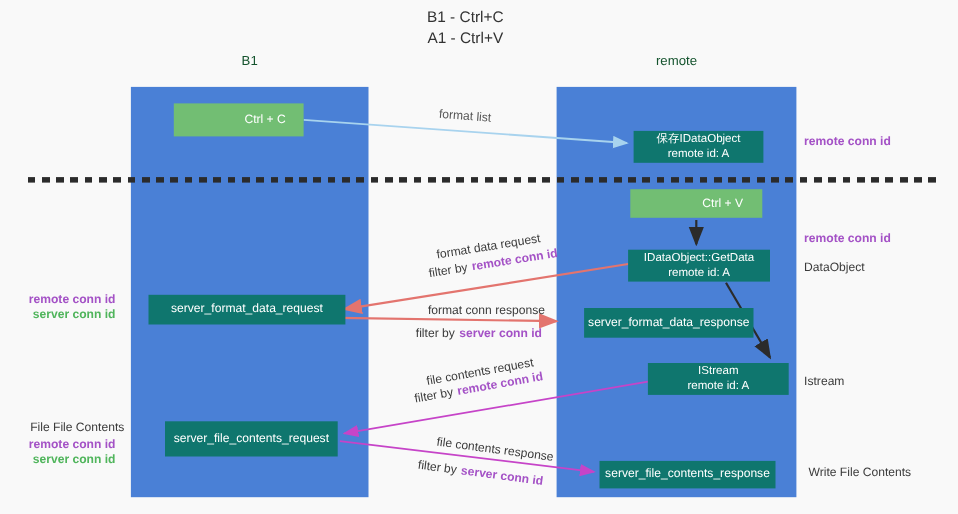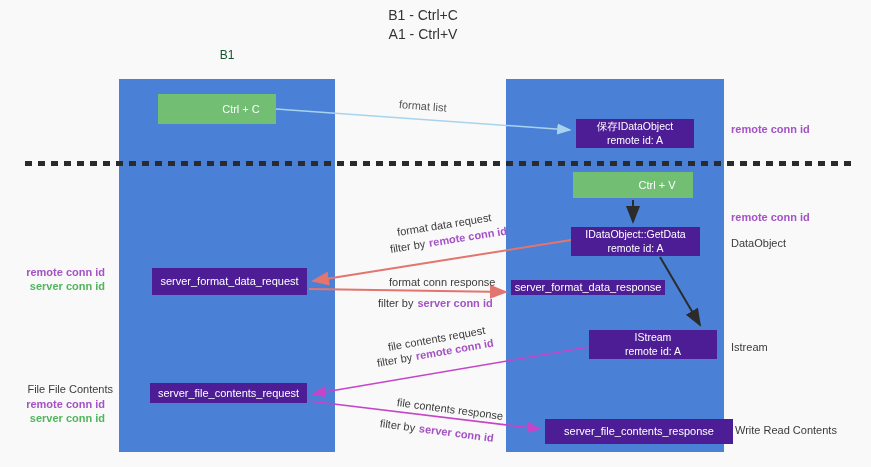--- a/index.html
+++ b/index.html
@@ -21,21 +21,21 @@
     position:absolute; left:25px; top:161px; width:832px; height:5px;
     background:repeating-linear-gradient(90deg,#2b2b2b 0 7px,transparent 7px 13px);
   }
   .box {
     position:absolute; display:flex; flex-direction:column;
     align-items:center; justify-content:center;
     color:#fff; font-size:11px; text-align:center; line-height:1.3;
     box-sizing:border-box;
   }
   .green { background:#72be73;padding-left:48px; }
-  .orange { background:#4c1d95; }
+  .orange { background:#0f766e; }
   .lbl { position:absolute; font-size:11px; color:#3b3b3b; white-space:nowrap; }
   .rlabel { text-align:right; }
   .purple { color:#a452c6; font-weight:bold; }
   .greentxt { color:#50b55c; font-weight:bold; }
   .gap { margin-left:4px; }
   .arrowlbl {
     position:absolute; font-size:11px; color:#3b3b3b; white-space:nowrap;
     transform-origin:left center;
   }
   svg.arrows { position:absolute; left:0; top:0; pointer-events:none; }
@@ -45,20 +45,21 @@
 
 <div class="title">
   <div>B1 - Ctrl+C</div>
   <div>A1 - Ctrl+V</div>
 </div>
 
 <div class="hdr" style="left:127px; top:47px;">
   <div>B1</div>
 </div>
 <div class="hdr" style="left:515px; top:47px;">
+  <div>remote</div>
 </div>
 
 <div class="lane" style="left:119px; top:79px; width:216px; height:373px;"></div>
 <div class="lane" style="left:506px; top:79px; width:218px; height:373px;"></div>
 
 <div class="dashed"></div>
 
 <svg class="arrows" width="871" height="467">
   <defs>
     <marker id="m-blue" markerWidth="9" markerHeight="8" refX="8" refY="3.5" orient="auto">
@@ -79,46 +80,46 @@
   <line x1="660" y1="257" x2="700" y2="325" stroke="#2b2b2b" stroke-width="2" marker-end="url(#m-black)"></line>
   <line x1="571" y1="240" x2="313" y2="281" stroke="#e3746e" stroke-width="2" marker-end="url(#m-salmon)"></line>
   <line x1="309" y1="289" x2="506" y2="292" stroke="#e3746e" stroke-width="2" marker-end="url(#m-salmon)"></line>
   <line x1="589" y1="347" x2="313" y2="394" stroke="#c644c8" stroke-width="1.6" marker-end="url(#m-magenta)"></line>
   <line x1="309" y1="401" x2="540" y2="429" stroke="#c644c8" stroke-width="1.6" marker-end="url(#m-magenta)"></line>
 </svg>
 
 <div class="box green" style="left:158px; top:94px; width:118px; height:30px;">
   <div>Ctrl + C</div>
 </div>
-<div class="box orange" style="left:152px; top:268px; width:155px; height:27px;">
+<div class="box orange" style="left:135px; top:268px; width:179px; height:27px;">
   <div>server_format_data_request</div>
 </div>
-<div class="box orange" style="left:150px; top:383px; width:157px; height:20px;">
+<div class="box orange" style="left:150px; top:383px; width:157px; height:32px;">
   <div>server_file_contents_request</div>
 </div>
 
 <div class="box orange" style="left:576px; top:119px; width:118px; height:29px; font-size:10.5px;">
   <div>保存IDataObject</div>
   <div>remote id: A</div>
 </div>
 <div class="box green" style="left:573px; top:172px; width:120px; height:26px;">
   <div>Ctrl + V</div>
 </div>
 <div class="box orange" style="left:571px; top:227px; width:129px; height:29px; font-size:10.5px;">
   <div>IDataObject::GetData</div>
   <div>remote id: A</div>
 </div>
-<div class="box orange" style="left:511px; top:280px; width:154px; height:15px;">
+<div class="box orange" style="left:531px; top:280px; width:154px; height:27px;">
   <div>server_format_data_response</div>
 </div>
 <div class="box orange" style="left:589px; top:330px; width:128px; height:29px; font-size:10.5px;">
   <div>IStream</div>
   <div>remote id: A</div>
 </div>
-<div class="box orange" style="left:545px; top:419px; width:188px; height:25px;">
+<div class="box orange" style="left:545px; top:419px; width:160px; height:25px;">
   <div>server_file_contents_response</div>
 </div>
 
 <div class="arrowlbl" style="left:399px; top:98px; transform:rotate(4.5deg); color:#555;">format list</div>
 
 <div class="arrowlbl" style="left:397px; top:226px; transform:rotate(-9deg);">format data request</div>
 <div class="arrowlbl" style="left:390px; top:243px; transform:rotate(-9deg);">
   <span>filter by</span><span class="purple gap">remote conn id</span>
 </div>
 
@@ -134,19 +135,19 @@
 
 <div class="arrowlbl" style="left:397px; top:396px; transform:rotate(7.5deg);">file contents response</div>
 <div class="arrowlbl" style="left:380px; top:417px; transform:rotate(7.5deg);">
   <span>filter by</span><span class="purple gap">server conn id</span>
 </div>
 
 <div class="lbl purple" style="left:731px; top:123px;">remote conn id</div>
 <div class="lbl purple" style="left:731px; top:211px;">remote conn id</div>
 <div class="lbl" style="left:731px; top:237px;">DataObject</div>
 <div class="lbl" style="left:731px; top:341px;">Istream</div>
-<div class="lbl" style="left:735px; top:424px;">Write Read Contents</div>
+<div class="lbl" style="left:735px; top:424px;">Write File Contents</div>
 
 <div class="lbl rlabel purple" style="left:10px; top:266px; width:95px;">remote conn id</div>
 <div class="lbl rlabel greentxt" style="left:10px; top:280px; width:95px;">server conn id</div>
 <div class="lbl rlabel" style="left:10px; top:383px; width:103px;">File File Contents</div>
 <div class="lbl rlabel purple" style="left:10px; top:398px; width:95px;">remote conn id</div>
 <div class="lbl rlabel greentxt" style="left:10px; top:412px; width:95px;">server conn id</div>
 
 </body></html>

